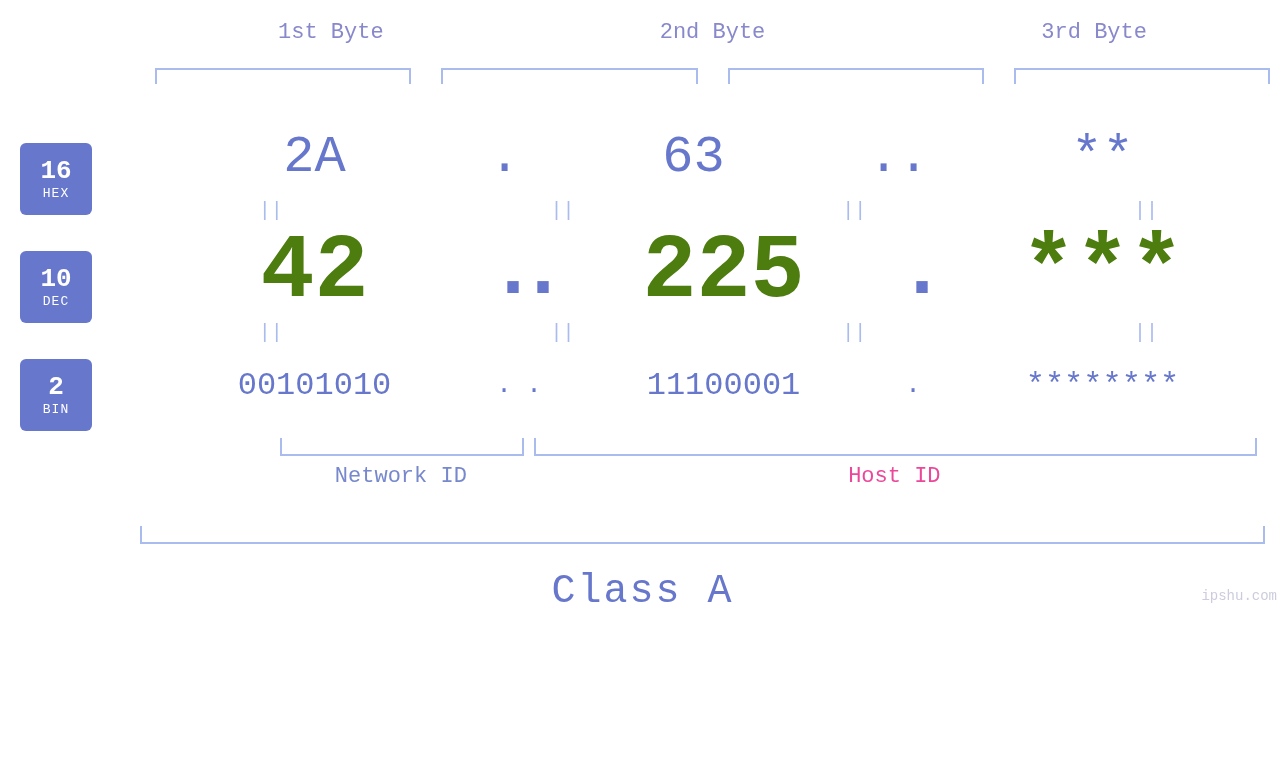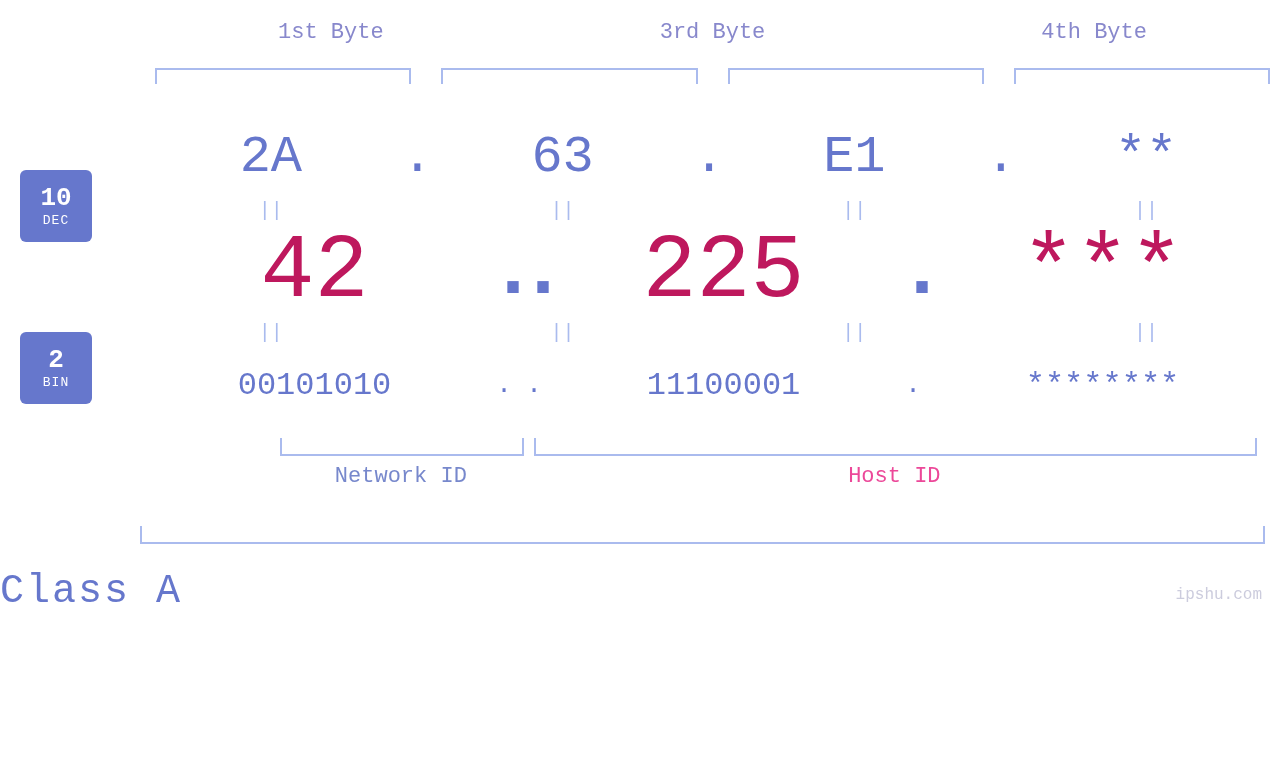--- a/index.html
+++ b/index.html
@@ -130,21 +130,21 @@
       text-align: center;
       position: relative;
     }
 
     .byte-value {
       color: #6677cc;
       font-family: 'Courier New', Courier, monospace;
     }
 
     .hex-value { font-size: 52px; }
-    .dec-value { font-size: 90px; font-weight: normal; color: #be185d; }
+    .dec-value { font-size: 90px; font-weight: bold; color: #4d7c0f; }
     .bin-value { font-size: 32px; }
 
     .dot-separator {
       color: #6677cc;
       font-size: 52px;
       padding-bottom: 0;
       flex-shrink: 0;
       width: 30px;
       text-align: center;
     }
@@ -240,50 +240,51 @@
     .big-bracket {
       border-bottom: 2px solid #aabbee;
       border-left: 2px solid #aabbee;
       border-right: 2px solid #aabbee;
       height: 18px;
     }
 
     
     .class-row {
       width: 100%;
+      text-align: center;
       padding: 8px 0 4px 0;
     }
 
     .class-label {
       color: #6677cc;
       font-size: 40px;
       font-family: 'Courier New', Courier, monospace;
       letter-spacing: 2px;
     }
 
     
     .watermark {
       position: absolute;
       bottom: 14px;
-      right: 23px;
+      right: 8px;
       color: #ccccdd;
-      font-size: 16px;
+      font-size: 14px;
       font-family: 'Courier New', Courier, monospace;
       text-align: right;
     }
   </style>
 </head>
 <body>
 
 <div class="main-container">
 
   <div class="byte-headers">
     <div class="byte-header">1st Byte</div>
+    <div class="byte-header">2nd Byte</div>
     <div class="byte-header">3rd Byte</div>
-    <div class="byte-header">4th Byte</div>
   </div>
 
   <div class="top-brackets">
     <div class="bracket-segment">
         <div class="bracket-top"></div>
       </div>
     <div class="bracket-segment">
         <div class="bracket-top"></div>
       </div>
     <div class="bracket-segment">
@@ -291,43 +292,44 @@
       </div>
     <div class="bracket-segment">
         <div class="bracket-top"></div>
       </div>
   </div>
 
   <div class="content-area">
 
     <div class="base-labels">
       <div class="base-badge">
+        <span class="base-num">16</span>
+        <span class="base-label">HEX</span>
+      </div>
+      <div class="base-badge">
         <span class="base-num">10</span>
         <span class="base-label">DEC</span>
       </div>
       <div class="base-badge">
         <span class="base-num">2</span>
         <span class="base-label">BIN</span>
       </div>
     </div>
 
     <div class="ip-grid">
 
       <div class="ip-row hex-row">
         <div class="byte-cell">
           <span class="byte-value hex-value">2A</span>
         </div>
         <div class="dot-separator">.</div>
         <div class="byte-cell">
           <span class="byte-value hex-value">63</span>
         </div>
         <div class="dot-separator">.</div>
-        <div class="byte-cell">
-          <span class="byte-value hex-value">E1</span>
-        </div>
         <div class="dot-separator">.</div>
         <div class="byte-cell">
           <span class="byte-value hex-value">**</span>
         </div>
       </div>
 
       <div class="pipe-row">
         <div class="pipe-cell">||</div>
         <div class="pipe-spacer"></div>
         <div class="pipe-cell">||</div>

